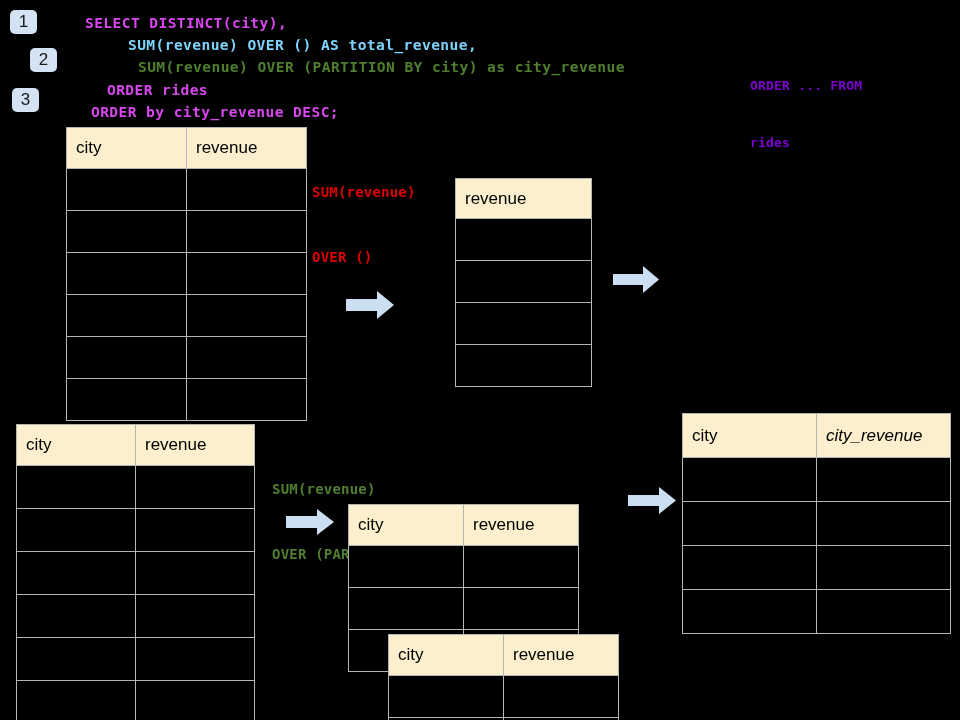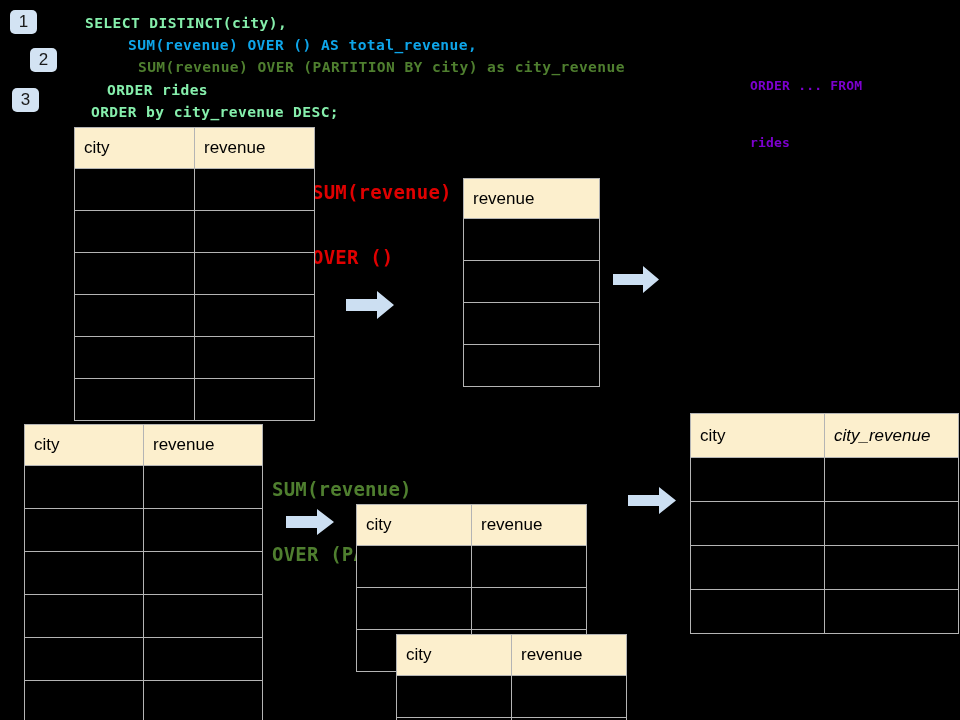--- a/index.html
+++ b/index.html
@@ -38,45 +38,44 @@
   
   .code {
     position: absolute;
     font-family: "DejaVu Sans Mono", monospace;
     font-size: 14.6px;
     font-weight: bold;
     white-space: pre;
     letter-spacing: 0.4px;
     line-height: 21.5px;
   }
-  .code.purple { color: #86efac; }
-  .code.red    { color: #0ea5e9; }
+  .code.purple { color: #d946ef; }
+  .code.red    { color: #7dd3fc; }
   .code.green  { color: #4f7f2f; }
 
   
   .annot {
     position: absolute;
     font-family: "DejaVu Sans Mono", monospace;
-    font-size: 19px;
+    font-size: 14px;
     font-weight: bold;
     white-space: pre;
     line-height: 21.5px;
     letter-spacing: 0.2px;
   }
   .annot.red   { color: #e00000; }
   .annot.green { color: #4f7f2f; }
   .annot.purple{ color: #7d00cf; }
 
   
   .tbl {
     position: absolute;
     border-collapse: collapse;
     background: #000000;
     table-layout: fixed;
-    margin-left: 8px;
   }
   .tbl td {
     border: 1px solid #b4b4b4;
     background: #000000;
     padding: 0;
   }
   .tbl th {
     border: 1px solid #b4b4b4;
     background: #fcefcd;
     color: #000000;

